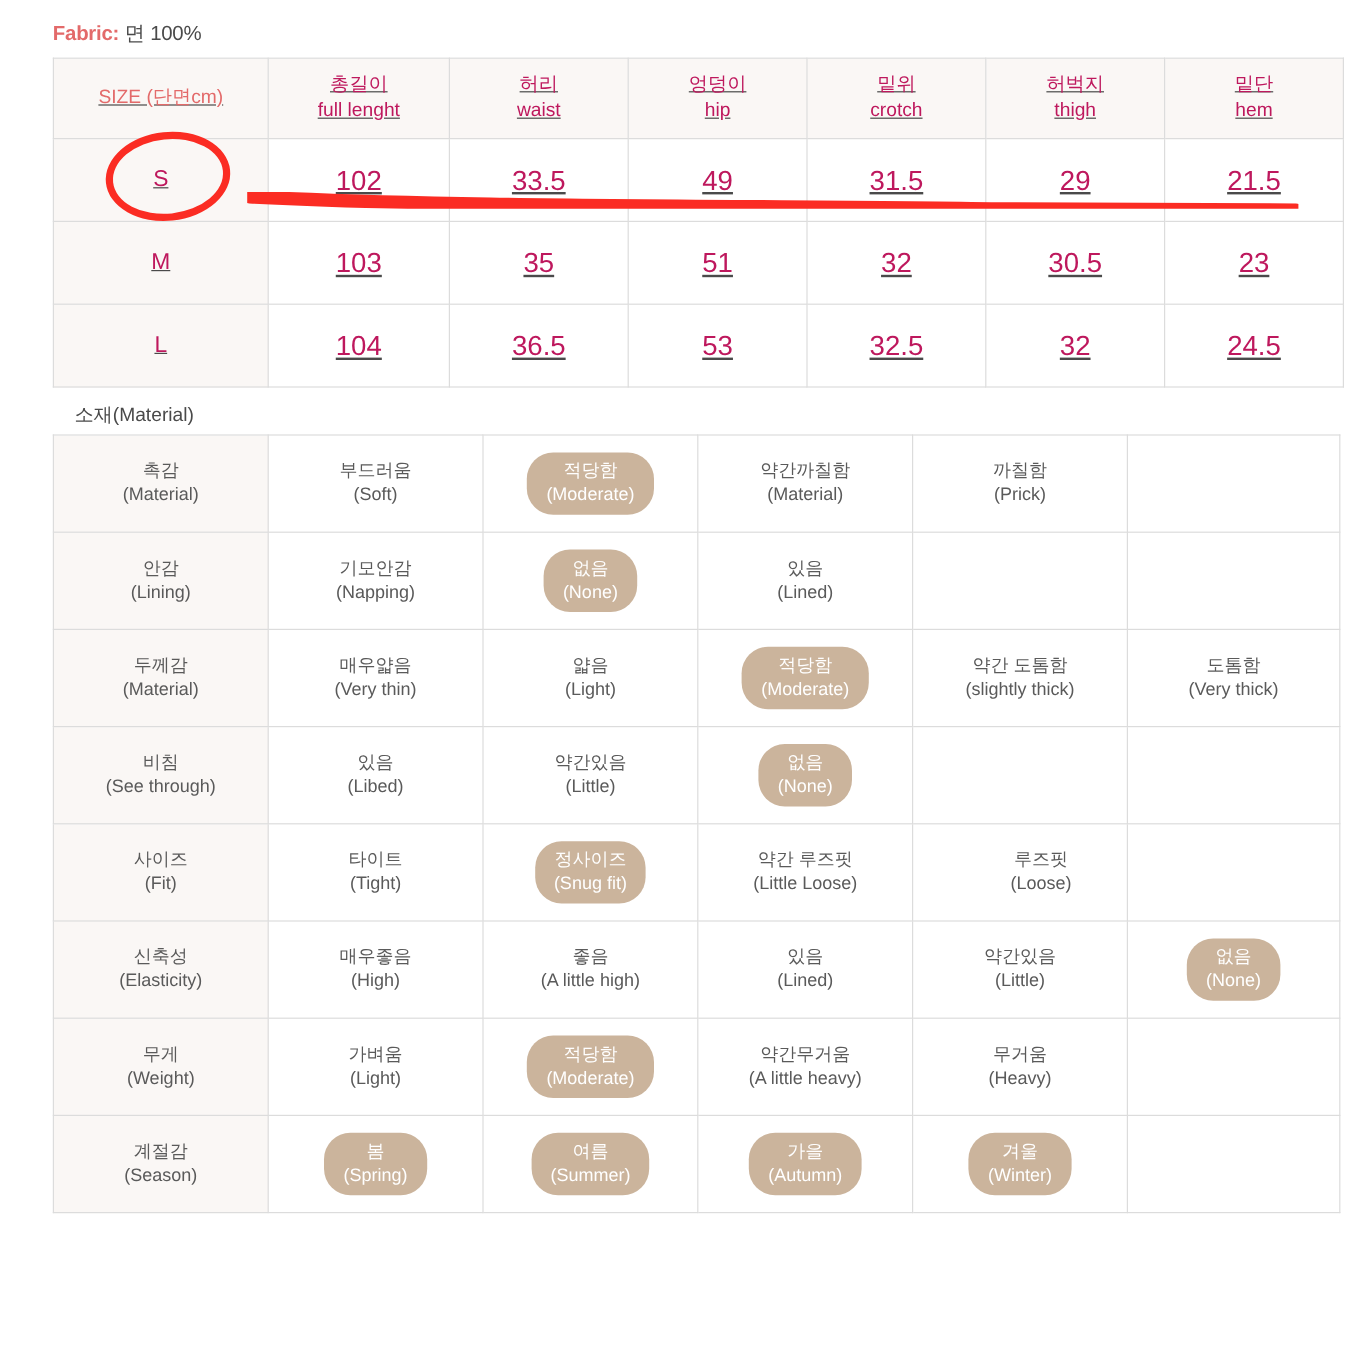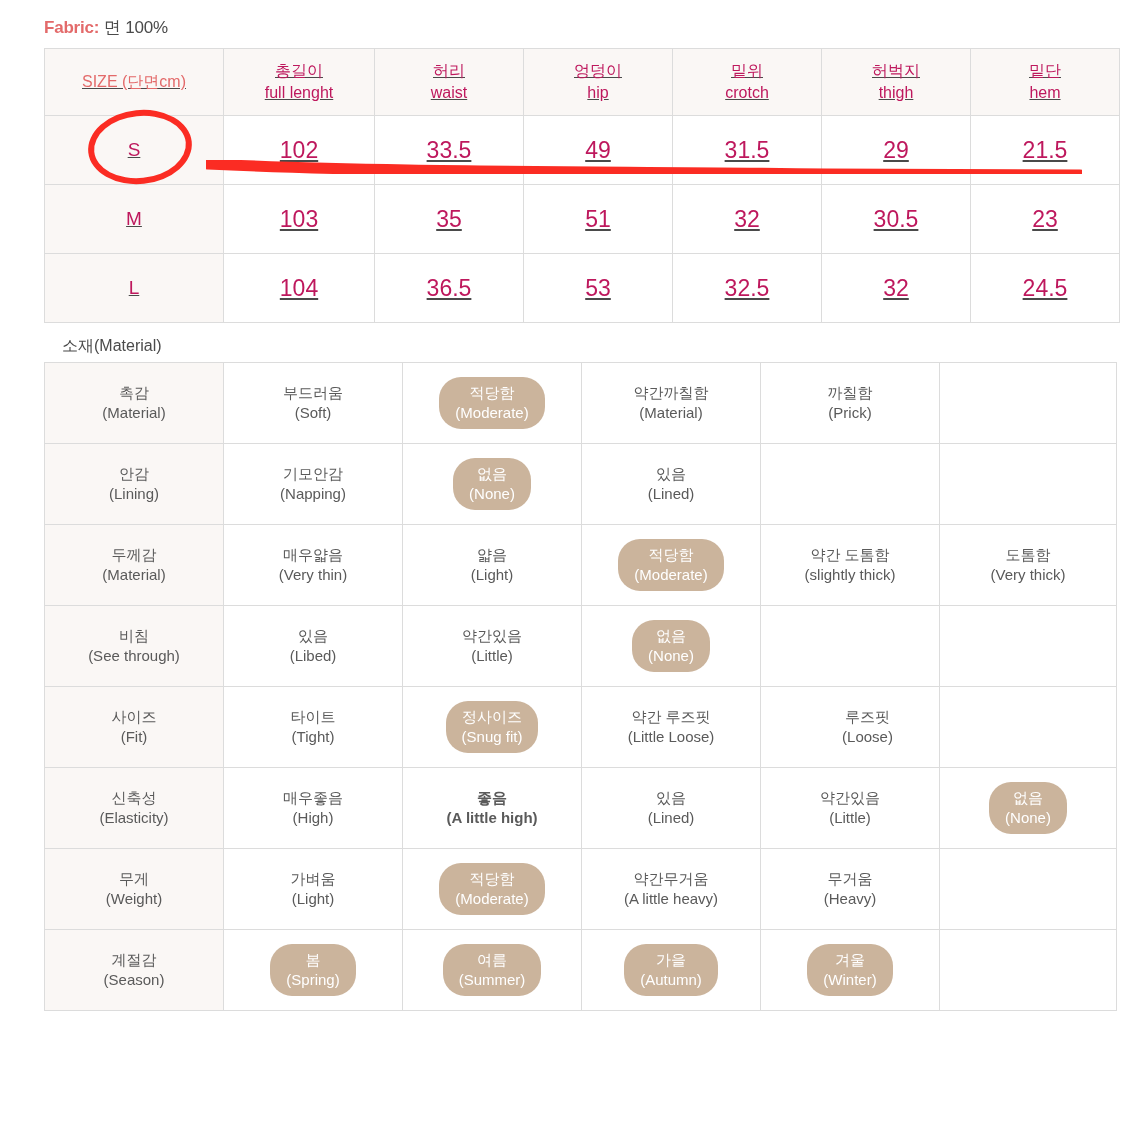--- a/index.html
+++ b/index.html
@@ -264,21 +264,21 @@
             <td class="row-label" style="width: 176px;"><span class="cellbox"><span class="kr">사이즈</span><span class="en">(Fit)</span></span></td>
             <td style="width: 176px;"><span class="cellbox"><span class="kr">타이트</span><span class="en">(Tight)</span></span></td>
             <td style="width: 176px;"><span class="cellbox sel"><span class="kr">정사이즈</span><span class="en">(Snug fit)</span></span></td>
             <td style="width: 176px;"><span class="cellbox"><span class="kr">약간 루즈핏</span><span class="en">(Little Loose)</span></span></td>
             <td style="width: 176px; padding-left: 36px;"><span class="cellbox"><span class="kr">루즈핏</span><span class="en">(Loose)</span></span></td>
             <td style="width: 174px;"></td>
           </tr>
           <tr>
             <td class="row-label" style="width: 176px;"><span class="cellbox"><span class="kr">신축성</span><span class="en">(Elasticity)</span></span></td>
             <td style="width: 176px;"><span class="cellbox"><span class="kr">매우좋음</span><span class="en">(High)</span></span></td>
-            <td style="width: 176px; font-weight: bold;"><span class="cellbox"><span class="kr">좋음</span><span class="en">(A little high)</span></span></td>
+            <td style="width: 176px;"><span class="cellbox"><span class="kr">좋음</span><span class="en">(A little high)</span></span></td>
             <td style="width: 176px;"><span class="cellbox"><span class="kr">있음</span><span class="en">(Lined)</span></span></td>
             <td style="width: 176px;"><span class="cellbox"><span class="kr">약간있음</span><span class="en">(Little)</span></span></td>
             <td style="width: 174px;"><span class="cellbox sel"><span class="kr">없음</span><span class="en">(None)</span></span></td>
           </tr>
           <tr>
             <td class="row-label" style="width: 176px;"><span class="cellbox"><span class="kr">무게</span><span class="en">(Weight)</span></span></td>
             <td style="width: 176px;"><span class="cellbox"><span class="kr">가벼움</span><span class="en">(Light)</span></span></td>
             <td style="width: 176px;"><span class="cellbox sel"><span class="kr">적당함</span><span class="en">(Moderate)</span></span></td>
             <td style="width: 176px;"><span class="cellbox"><span class="kr">약간무거움</span><span class="en">(A little heavy)</span></span></td>
             <td style="width: 176px;"><span class="cellbox"><span class="kr">무거움</span><span class="en">(Heavy)</span></span></td>

